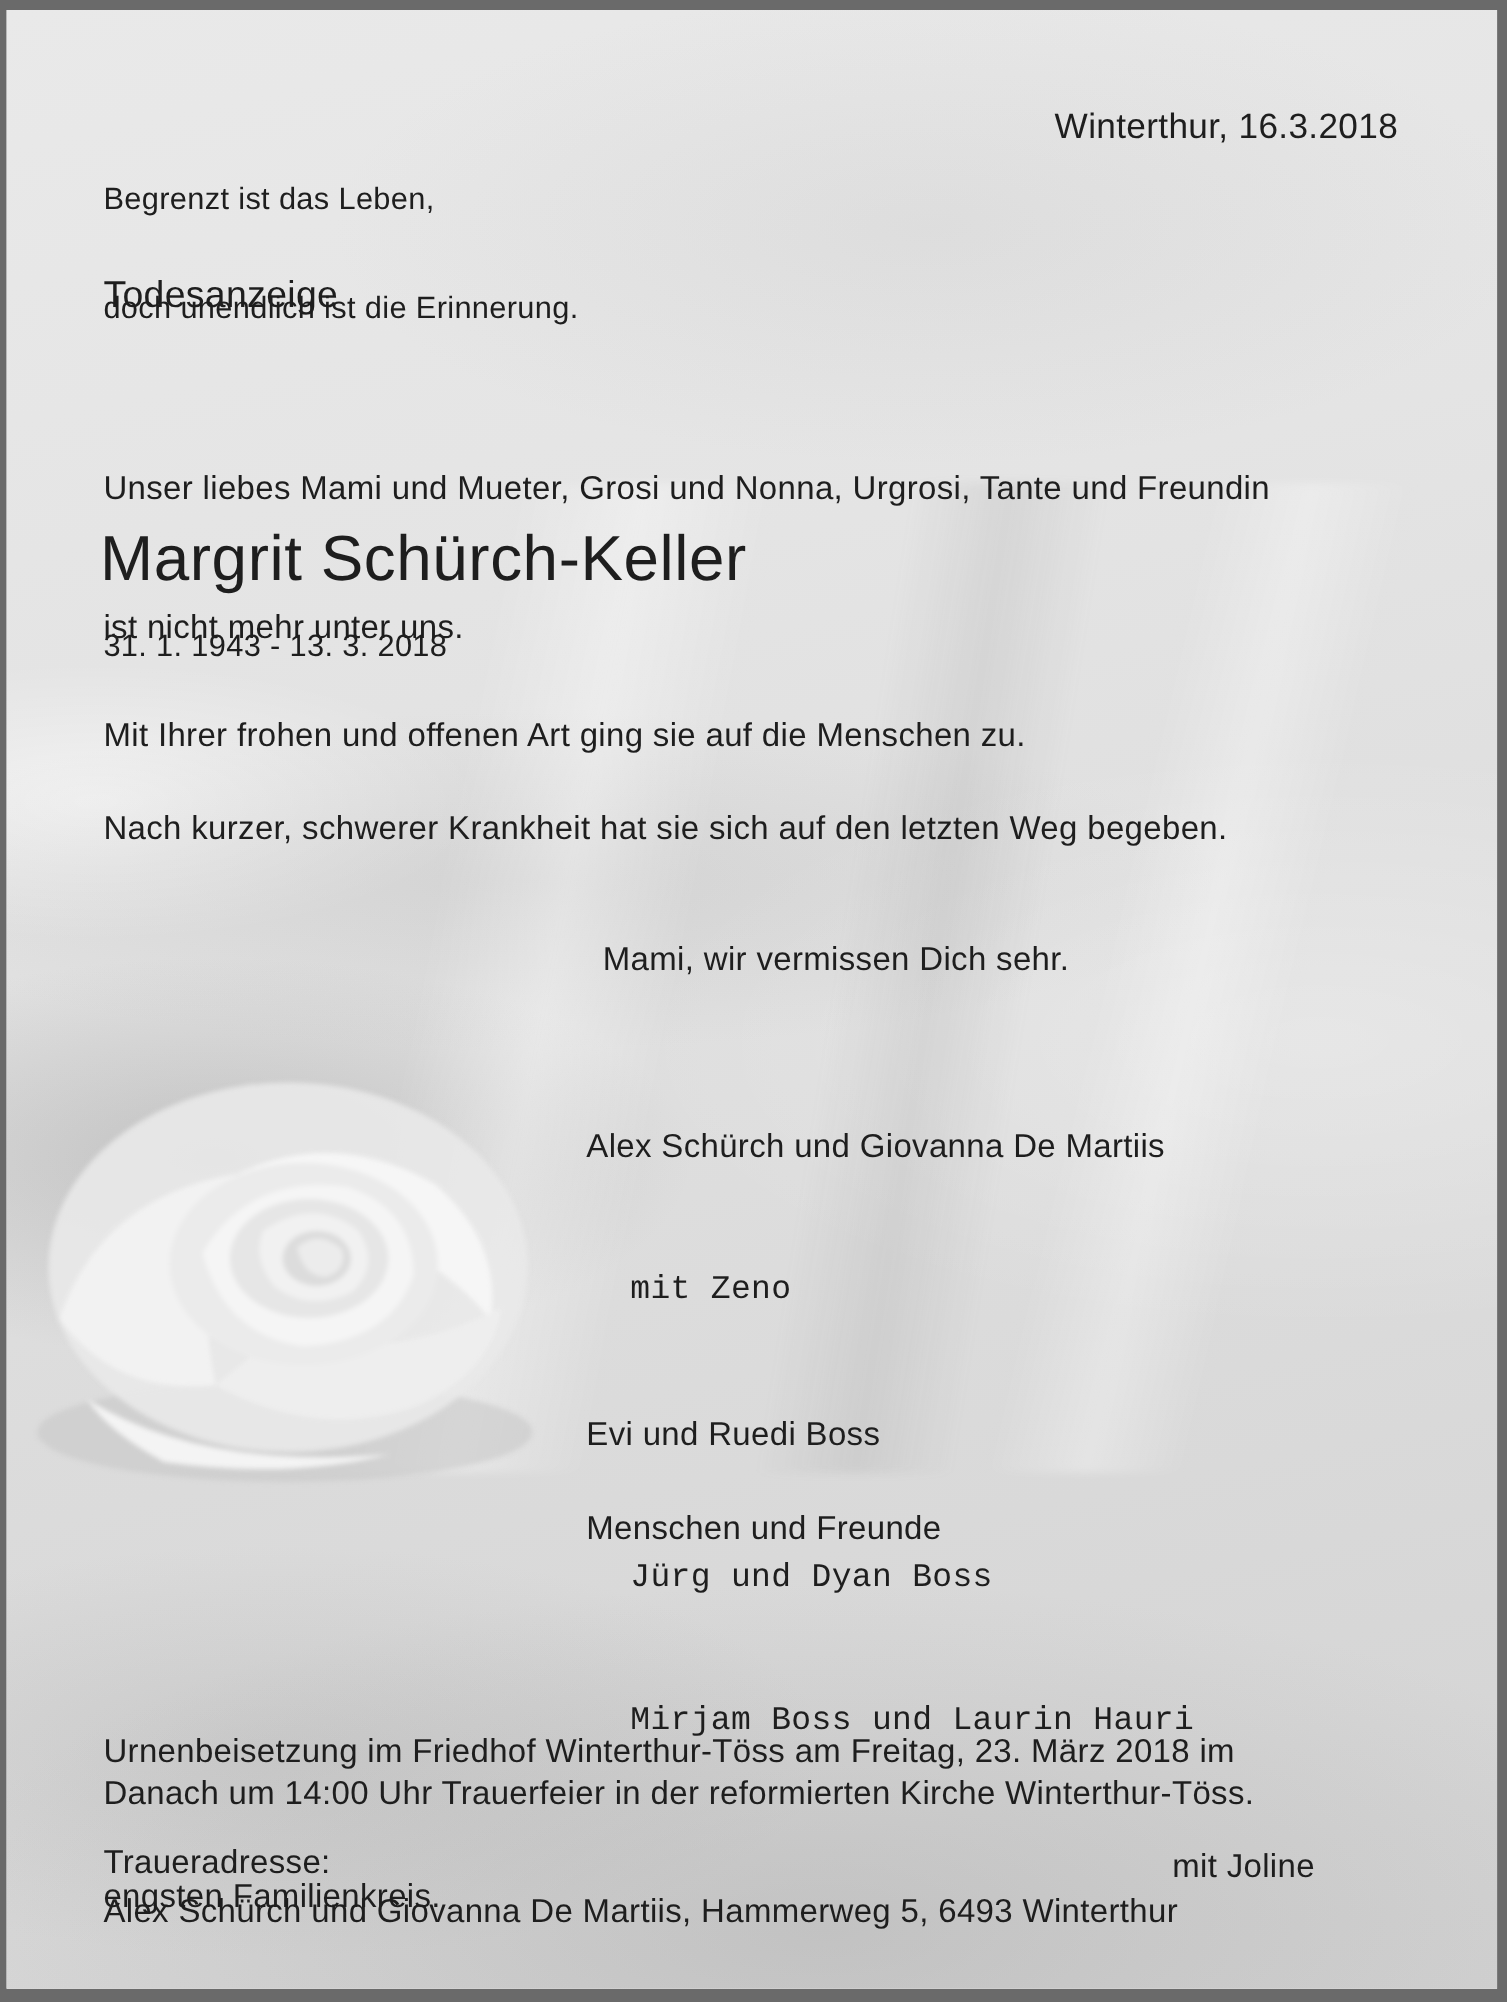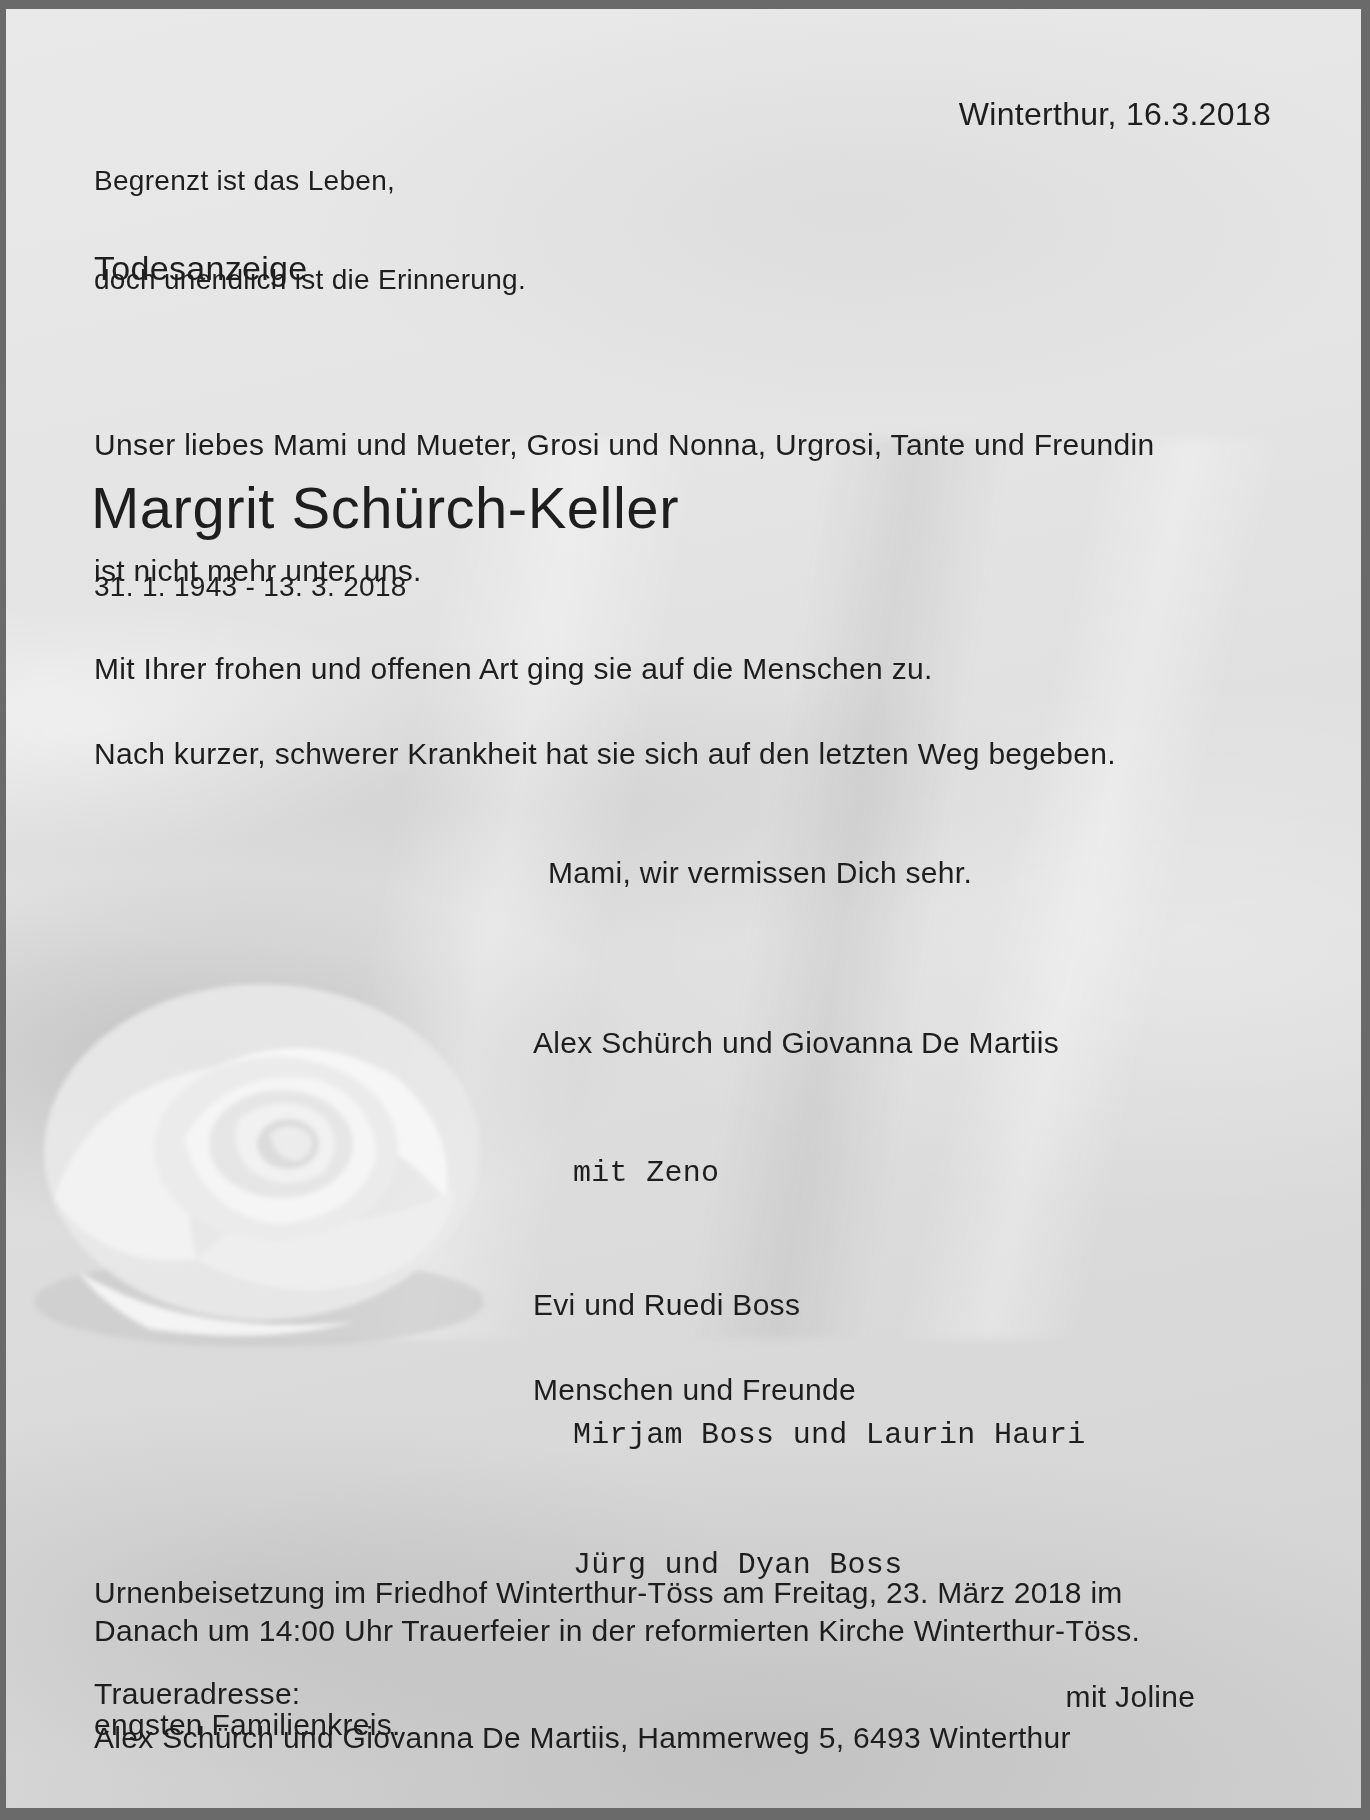--- a/index.html
+++ b/index.html
@@ -127,22 +127,22 @@
     <div class="t tribute1">Mit Ihrer frohen und offenen Art ging sie auf die Menschen zu.</div>
 
     <div class="t tribute2">Nach kurzer, schwerer Krankheit hat sie sich auf den letzten Weg begeben.</div>
 
     <div class="t farewell">Mami, wir vermissen Dich sehr.</div>
 
     <div class="t mourners">
       <div class="ind-0">Alex Schürch und Giovanna De Martiis</div>
       <div class="ind-1">mit Zeno</div>
       <div class="ind-0">Evi und Ruedi Boss</div>
+      <div class="ind-1">Jürg und Dyan Boss</div>
       <div class="ind-1">Mirjam Boss und Laurin Hauri</div>
-      <div class="ind-1">Jürg und Dyan Boss</div>
       <div class="ind-2">mit Joline</div>
       <div class="ind-1">Angelika Boss und Simon Matzenauer</div>
       
       
     </div>
 
     <div class="t closing">Menschen und Freunde</div>
 
     <div class="t funeral">
       <div>Urnenbeisetzung im Friedhof Winterthur-Töss am Freitag, 23. März 2018 im</div>

